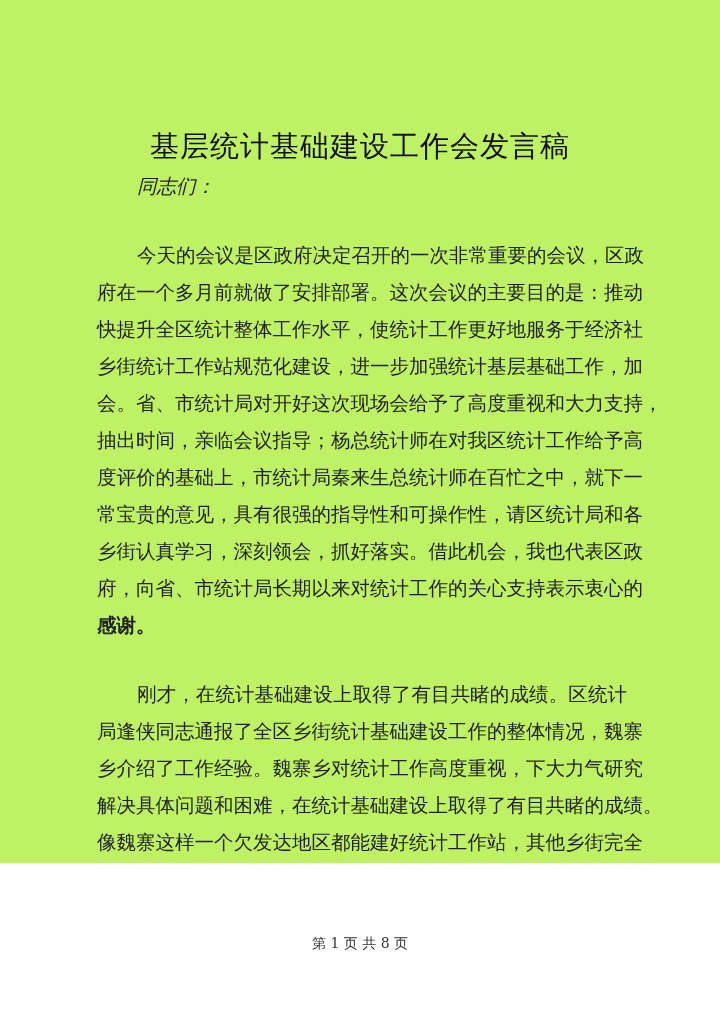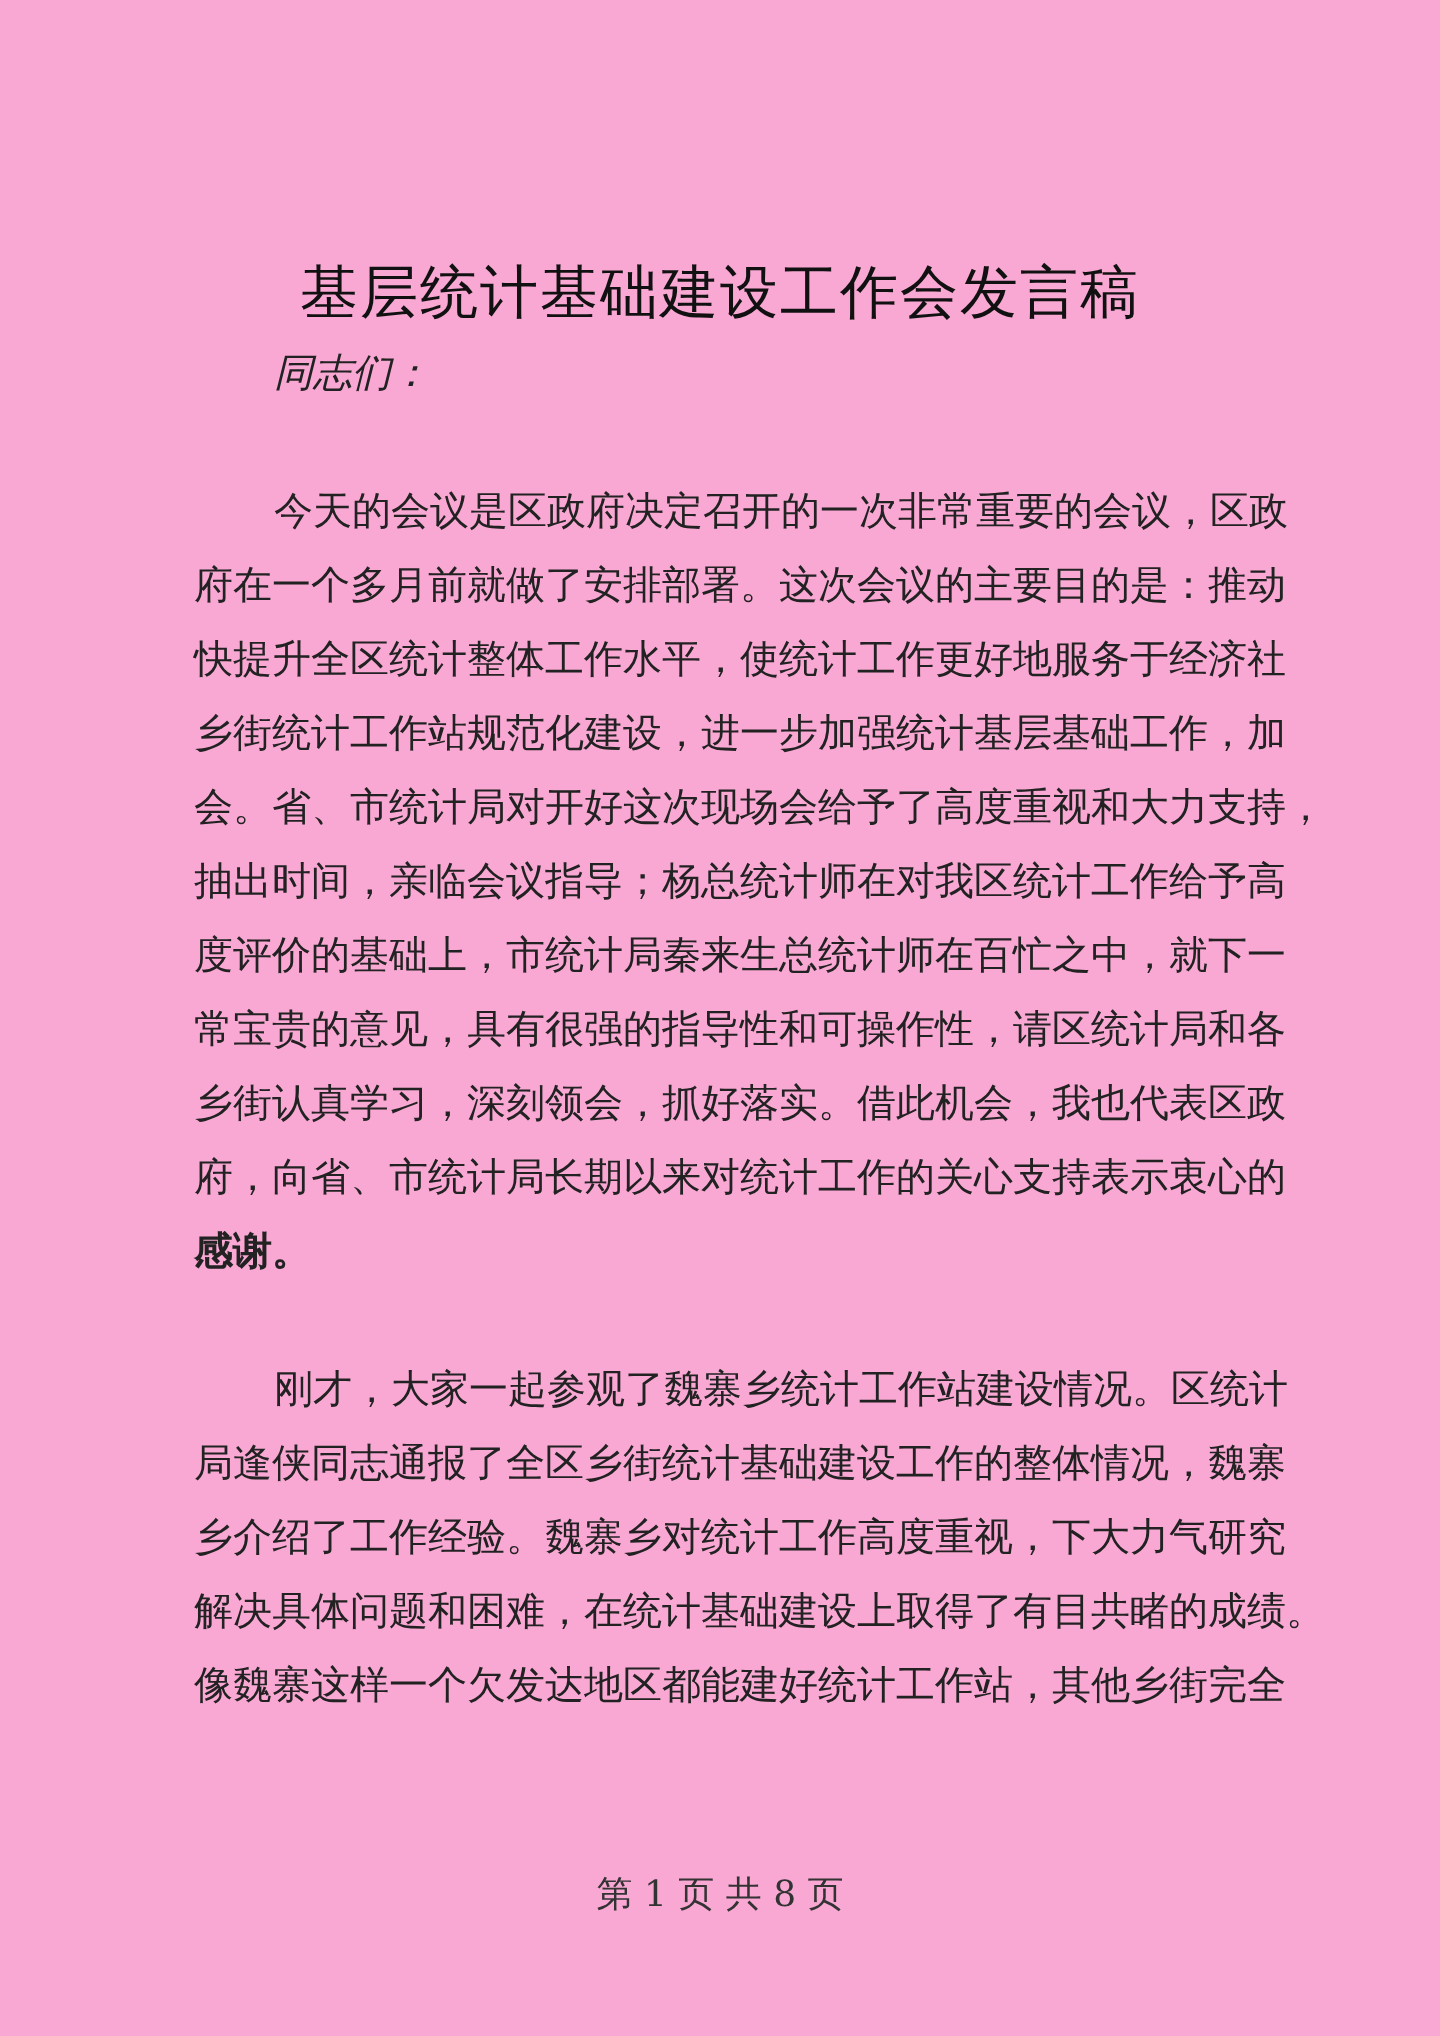--- a/index.html
+++ b/index.html
@@ -1,49 +1,49 @@
 <!DOCTYPE html>
 <html><head>
 <meta charset="utf-8">
 <style>
   html, body { margin: 0; padding: 0; background: #ffffff; }
   body { width: 720px; height: 1018px; position: relative; overflow: hidden;
          font-family: "DejaVu Serif", "Liberation Serif", serif; color: #1a1a1a; }
-  .page { position: absolute; left: 0; top: 0; width: 720px; height: 1018px; background: #f9a8d4; }
+  .page { position: absolute; left: 0; top: 0; width: 720px; height: 863px; background: #bef264; }
   .title { position: absolute; top: 126px; left: 0; width: 720px; text-align: center;
            font-size: 29px; line-height: 40px; color: #111; letter-spacing: 1px;
            font-family: "DejaVu Sans", "Liberation Sans", sans-serif; }
   .body { position: absolute; left: 97px; top: 168px; width: 530px; }
   .line { height: 37px; line-height: 37px; font-size: 19.5px; white-space: nowrap;
           color: #222; font-family: "DejaVu Sans", "Liberation Sans", sans-serif;
           text-align: justify; text-align-last: justify; letter-spacing: 0px; }
   .line.indent { padding-left: 40px; margin-top: 32px; }
   .line.last { text-align-last: left; font-weight: bold; }
   .line.salute { padding-left: 40px; text-align-last: left; font-style: italic; }
   .footer { position: absolute; top: 935px; left: 0; width: 720px; text-align: center;
-            font-size: 18px; color: #333; font-family: "DejaVu Serif", "Liberation Serif", serif; }
+            font-size: 14px; color: #333; font-family: "DejaVu Serif", "Liberation Serif", serif; }
 </style>
 </head>
 <body>
 
 <div class="page">
   <div class="title">基层统计基础建设工作会发言稿</div>
   <div class="body">
     <div class="line salute">同志们：</div>
     <div class="line indent">今天的会议是区政府决定召开的一次非常重要的会议，区政</div>
     <div class="line">府在一个多月前就做了安排部署。这次会议的主要目的是：推动</div>
     <div class="line">快提升全区统计整体工作水平，使统计工作更好地服务于经济社</div>
     <div class="line">乡街统计工作站规范化建设，进一步加强统计基层基础工作，加</div>
     <div class="line">会。省、市统计局对开好这次现场会给予了高度重视和大力支持，</div>
     <div class="line">抽出时间，亲临会议指导；杨总统计师在对我区统计工作给予高</div>
     <div class="line">度评价的基础上，市统计局秦来生总统计师在百忙之中，就下一</div>
     <div class="line">常宝贵的意见，具有很强的指导性和可操作性，请区统计局和各</div>
     <div class="line">乡街认真学习，深刻领会，抓好落实。借此机会，我也代表区政</div>
     <div class="line">府，向省、市统计局长期以来对统计工作的关心支持表示衷心的</div>
     <div class="line last">感谢。</div>
-    <div class="line indent">刚才，大家一起参观了魏寨乡统计工作站建设情况。区统计</div>
+    <div class="line indent">刚才，在统计基础建设上取得了有目共睹的成绩。区统计</div>
     <div class="line">局逢侠同志通报了全区乡街统计基础建设工作的整体情况，魏寨</div>
     <div class="line">乡介绍了工作经验。魏寨乡对统计工作高度重视，下大力气研究</div>
     <div class="line">解决具体问题和困难，在统计基础建设上取得了有目共睹的成绩。</div>
     <div class="line">像魏寨这样一个欠发达地区都能建好统计工作站，其他乡街完全</div>
   </div>
   <div class="footer">第 1 页  共 8 页</div>
 </div>
 
 </body></html>

